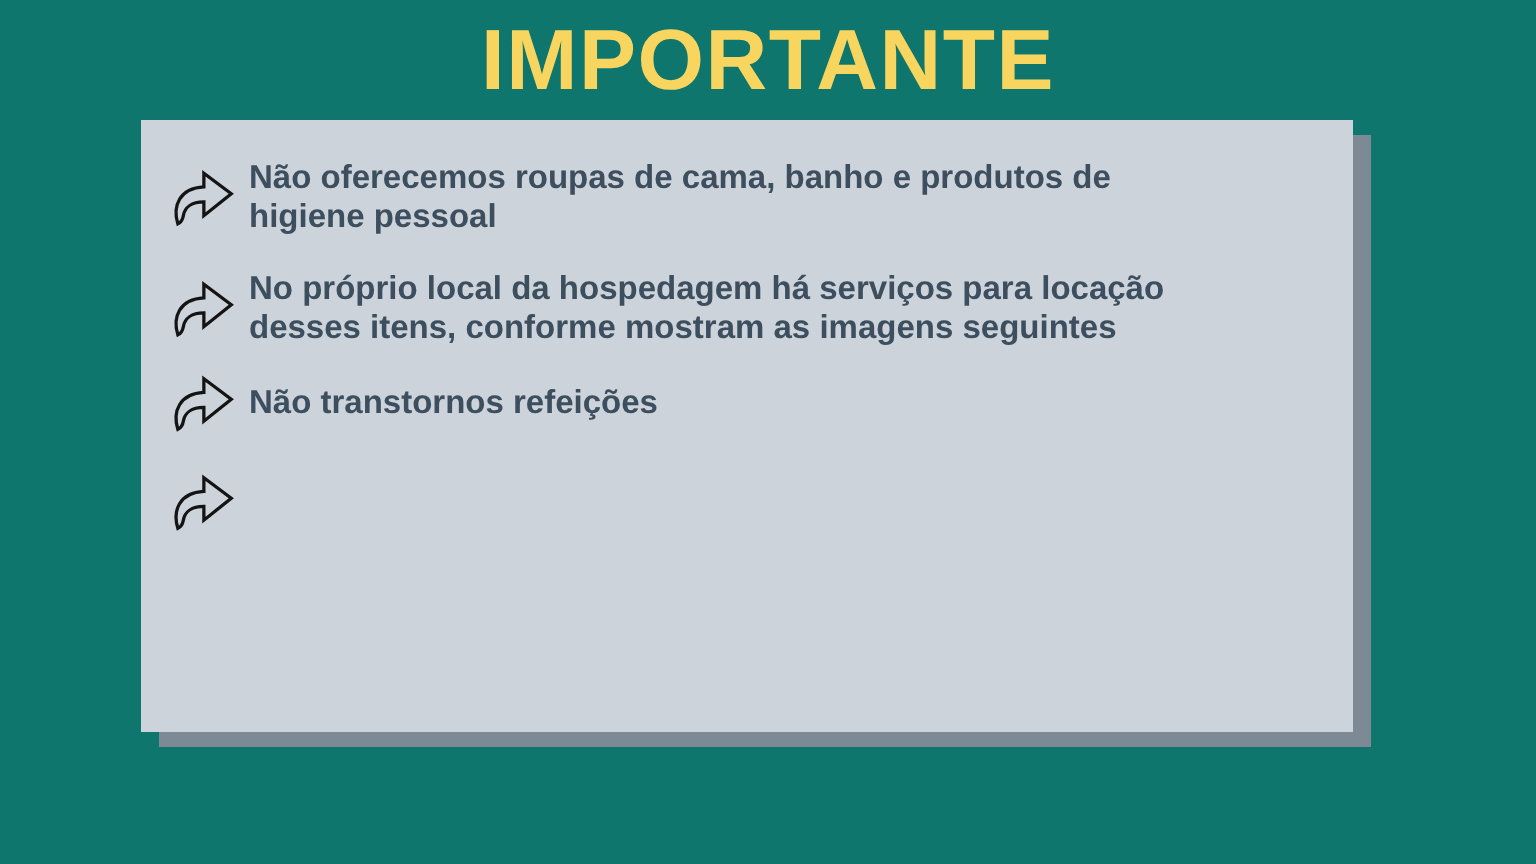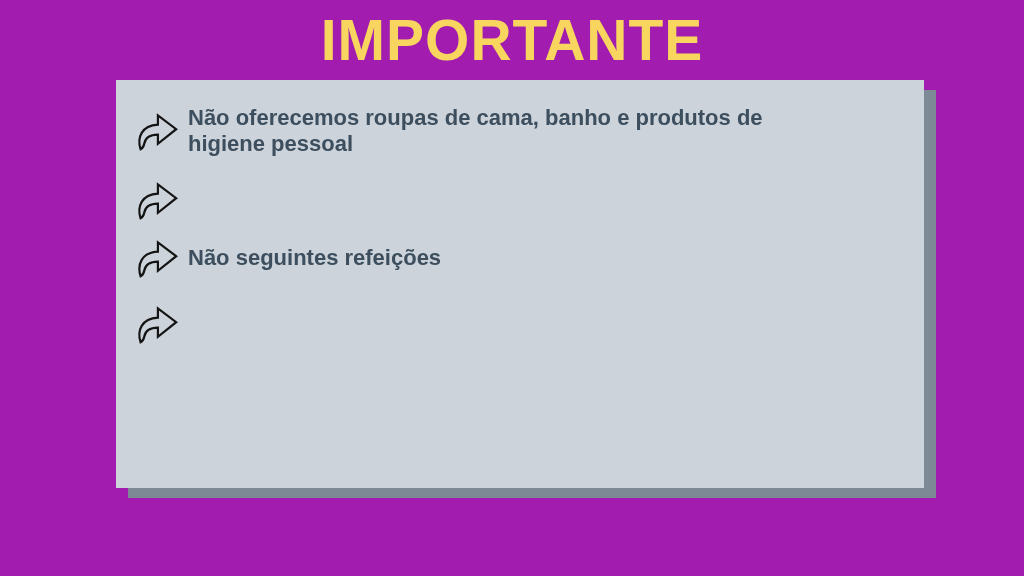--- a/index.html
+++ b/index.html
@@ -4,39 +4,39 @@
 <style>
   html, body {
     margin: 0;
     padding: 0;
     background: #555353;
   }
   .stage {
     position: relative;
     width: 1024px;
     height: 576px;
-    background: #a21caf;
+    background: #0f766e;
     overflow: hidden;
     font-family: "Liberation Sans", sans-serif;
   }
   .title {
     position: absolute;
     top: 10px;
     left: 0;
     width: 100%;
     text-align: center;
     font-size: 57px;
     line-height: 60px;
     font-weight: 700;
     letter-spacing: 1px;
     color: #f8d55e;
   }
   .panel {
     position: absolute;
-    left: 116px;
+    left: 94px;
     top: 80px;
     width: 808px;
     height: 408px;
     background: #ccd3db;
     box-shadow: 12px 10px 0 0 #7d8995;
     box-sizing: border-box;
     padding: 25px 16px 0 18px;
   }
   .item {
     display: flex;
@@ -80,29 +80,31 @@
       <div class="item-text">Não oferecemos roupas de cama, banho e produtos de
 higiene pessoal</div>
     </div>
 
     <div class="item m2">
       <span class="arrow">
         <svg viewBox="0 0 50 46" xmlns="http://www.w3.org/2000/svg">
           <path d="M 7 43 C 3 30, 8 17, 26 16 L 26 6 L 46 21 L 26 37 L 26 27 C 17 27, 12 31, 11 37 C 10.5 40, 9 42, 7 43 Z" fill="none" stroke="#141414" stroke-width="2.4" stroke-linejoin="miter"></path>
         </svg>
       </span>
+      <div class="item-text">No próprio local da hospedagem há serviços para locação
+desses itens, conforme mostram as imagens seguintes</div>
     </div>
 
     <div class="item m3">
       <span class="arrow">
         <svg viewBox="0 0 50 46" xmlns="http://www.w3.org/2000/svg">
           <path d="M 7 43 C 3 30, 8 17, 26 16 L 26 6 L 46 21 L 26 37 L 26 27 C 17 27, 12 31, 11 37 C 10.5 40, 9 42, 7 43 Z" fill="none" stroke="#141414" stroke-width="2.4" stroke-linejoin="miter"></path>
         </svg>
       </span>
-      <div class="item-text">Não seguintes refeições</div>
+      <div class="item-text">Não transtornos refeições</div>
     </div>
 
     <div class="item m4">
       <span class="arrow">
         <svg viewBox="0 0 50 46" xmlns="http://www.w3.org/2000/svg">
           <path d="M 7 43 C 3 30, 8 17, 26 16 L 26 6 L 46 21 L 26 37 L 26 27 C 17 27, 12 31, 11 37 C 10.5 40, 9 42, 7 43 Z" fill="none" stroke="#141414" stroke-width="2.4" stroke-linejoin="miter"></path>
         </svg>
       </span>
     </div>
 

